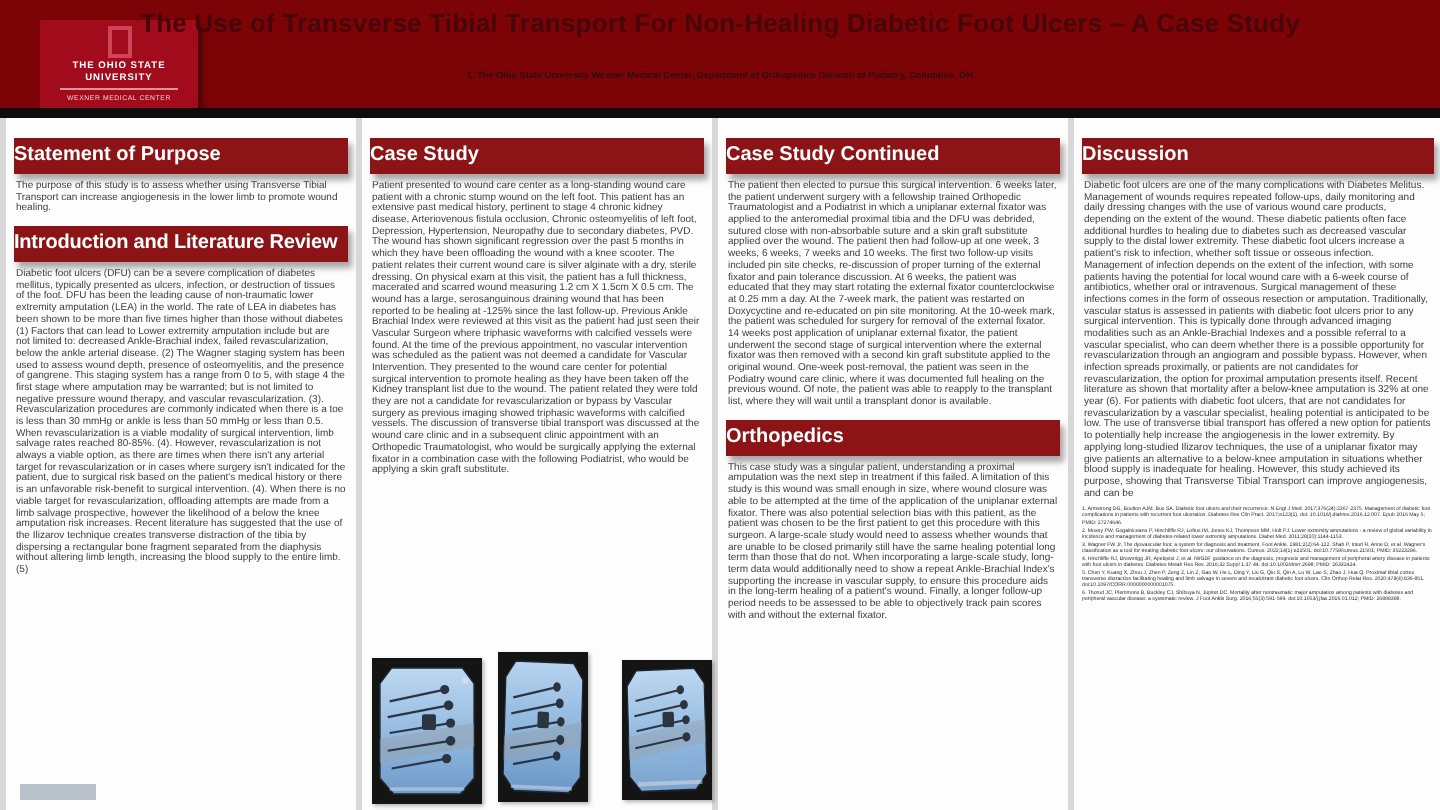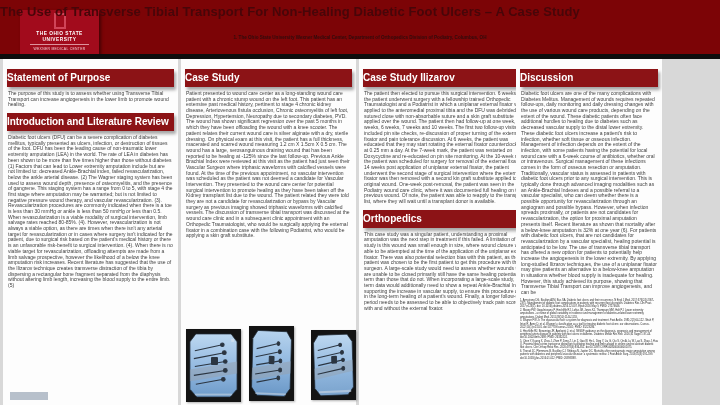--- a/index.html
+++ b/index.html
@@ -1,39 +1,39 @@
 <!DOCTYPE html>
 <html><head>
 <meta charset="utf-8">
 <style>
   html,body{margin:0;padding:0;background:#444;}
   .poster{position:relative;width:720px;height:405px;overflow:hidden;background:#d8d8d8;
     font-family:"Liberation Sans",sans-serif;-webkit-font-smoothing:antialiased;}
   
   .hdr{position:absolute;left:0;top:0;width:720px;height:54px;background:#7c0406;}
   .hdr-strip{position:absolute;left:0;top:54px;width:720px;height:5px;background:#0e0d0d;}
-  .title{position:absolute;left:0;top:4px;width:720px;text-align:left;
+  .title{position:absolute;left:0;top:4px;width:720px;text-align:center;
     font-size:13px;font-weight:bold;color:#470609;letter-spacing:0.1px;}
   .authors{position:absolute;left:0;top:20px;width:720px;text-align:center;
     font-size:11.5px;font-weight:bold;color:#e9dcdc;}
   .affil{position:absolute;left:0;top:35px;width:720px;text-align:center;
     font-size:4.6px;font-weight:bold;color:#2f0c0d;}
   
   .logo{position:absolute;left:20px;top:10px;width:79px;height:47px;background:#a20b1c;
     box-shadow:2px 2px 3px rgba(0,0,0,0.45);text-align:center;color:#fff;}
   .logo-o{width:8px;height:12px;border:2.4px solid #d04458;margin:3px auto 2px auto;}
   .logo-l1,.logo-l2{font-size:4.8px;font-weight:bold;letter-spacing:0.5px;line-height:1.25;}
   .logo-div{height:1px;background:#dd929c;margin:1.5px 10px 1.5px 10px;}
   .logo-l3{font-size:3.4px;letter-spacing:0.3px;color:#f3ced2;}
   
   .col{position:absolute;top:59px;height:346px;background:#fdfdfd;overflow:hidden;}
   .col1{left:3px;width:175px;}
   .col2{left:181px;width:175px;}
   .col3{left:359px;width:175px;}
-  .col4{left:516px;width:146px;}
+  .col4{left:537px;width:184px;}
   .banner{margin:10px 4px 4px 4px;background:#8c1316;color:#ffffff;font-weight:bold;
     font-size:10px;text-align:left;padding:3px 0 4px 0;
     box-shadow:2px 3px 3px rgba(95,95,95,0.55);white-space:nowrap;}
   .banner.mid{margin-top:5px;}
   .banner.sm{font-size:10px;letter-spacing:-0.1px;}
   .body-text{margin:2px 5px 3px 5px;font-size:5px;line-height:1.14;color:#3e3e3e;
     text-align:left;}
   .refs-text{margin:2px 4px;font-size:2.6px;line-height:1.25;color:#2a2a2a;}
   .refs-text div{margin-bottom:0.6px;}
   
@@ -69,21 +69,21 @@
     <div class="banner mid sm">Introduction and Literature Review</div>
     <div class="body-text">Diabetic foot ulcers (DFU) can be a severe complication of diabetes mellitus, typically presented as ulcers, infection, or destruction of tissues of the foot. DFU has been the leading cause of non-traumatic lower extremity amputation (LEA) in the world. The rate of LEA in diabetes has been shown to be more than five times higher than those without diabetes (1) Factors that can lead to Lower extremity amputation include but are not limited to: decreased Ankle-Brachial index, failed revascularization, below the ankle arterial disease. (2) The Wagner staging system has been used to assess wound depth, presence of osteomyelitis, and the presence of gangrene. This staging system has a range from 0 to 5, with stage 4 the first stage where amputation may be warranted; but is not limited to negative pressure wound therapy, and vascular revascularization. (3). Revascularization procedures are commonly indicated when there is a toe is less than 30 mmHg or ankle is less than 50 mmHg or less than 0.5. When revascularization is a viable modality of surgical intervention, limb salvage rates reached 80-85%. (4). However, revascularization is not always a viable option, as there are times when there isn't any arterial target for revascularization or in cases where surgery isn't indicated for the patient, due to surgical risk based on the patient's medical history or there is an unfavorable risk-benefit to surgical intervention. (4). When there is no viable target for revascularization, offloading attempts are made from a limb salvage prospective, however the likelihood of a below the knee amputation risk increases. Recent literature has suggested that the use of the Ilizarov technique creates transverse distraction of the tibia by dispersing a rectangular bone fragment separated from the diaphysis without altering limb length, increasing the blood supply to the entire limb. (5)</div>
   </div>
 
   <div class="col col2">
     <div class="banner">Case Study</div>
     <div class="body-text">Patient presented to wound care center as a long-standing wound care patient with a chronic stump wound on the left foot. This patient has an extensive past medical history, pertinent to stage 4 chronic kidney disease, Arteriovenous fistula occlusion, Chronic osteomyelitis of left foot, Depression, Hypertension, Neuropathy due to secondary diabetes, PVD.  The wound has shown significant regression over the past 5 months in which they have been offloading the wound with a knee scooter. The patient relates their current wound care is silver alginate with a dry, sterile dressing. On physical exam at this visit, the patient has a full thickness, macerated and scarred wound measuring 1.2 cm X 1.5cm X 0.5 cm. The wound has a large, serosanguinous draining wound that has been reported to be healing at -125% since the last follow-up. Previous Ankle Brachial Index were reviewed at this visit as the patient had just seen their Vascular Surgeon where triphasic waveforms with calcified vessels were found. At the time of the previous appointment, no vascular intervention was scheduled as the patient was not deemed a candidate for Vascular Intervention. They presented to the wound care center for potential surgical intervention to promote healing as they have been taken off the Kidney transplant list due to the wound. The patient related they were told they are not a candidate for revascularization or bypass by Vascular surgery as previous imaging showed triphasic waveforms with calcified vessels. The discussion of transverse tibial transport was discussed at the wound care clinic and in a subsequent clinic appointment with an Orthopedic Traumatologist, who would be surgically applying the external fixator in a combination case with the following Podiatrist, who would be applying a skin graft substitute.</div>
   </div>
 
   <div class="col col3">
-    <div class="banner">Case Study Ilizarov</div>
+    <div class="banner">Case Study Continued</div>
     <div class="body-text">The patient then elected to pursue this surgical intervention. 6 weeks later, the patient underwent surgery with a fellowship trained Orthopedic Traumatologist and a Podiatrist in which a uniplanar external fixator was applied to the anteromedial proximal tibia and the DFU was debrided, sutured close with non-absorbable suture and a skin graft substitute applied over the wound. The patient then had follow-up at one week, 3 weeks, 6 weeks, 7 weeks and 10 weeks. The first two follow-up visits included pin site checks, re-discussion of proper turning of the external fixator and pain tolerance discussion. At 6 weeks, the patient was educated that they may start rotating the external fixator counterclockwise at 0.25 mm a day. At the 7-week mark, the patient was restarted on Doxycyctine and re-educated on pin site monitoring. At the 10-week mark, the patient was scheduled for surgery for removal of the external fixator. 14 weeks post application of uniplanar external fixator, the patient underwent the second stage of surgical intervention where the external fixator was then removed with a second kin graft substitute applied to the original wound. One-week post-removal, the patient was seen in the Podiatry wound care clinic, where it was documented full healing on the previous wound. Of note, the patient was able to reapply to the transplant list, where they will wait until a transplant donor is available.</div>
     <div class="banner mid">Orthopedics</div>
     <div class="body-text">This case study was a singular patient, understanding a proximal amputation was the next step in treatment if this failed. A limitation of this study is this wound was small enough in size, where wound closure was able to be attempted at the time of the application of the uniplanar external fixator. There was also potential selection bias with this patient, as the patient was chosen to be the first patient to get this procedure with this surgeon. A large-scale study would need to assess whether wounds that are unable to be closed primarily still have the same healing potential long term than those that do not. When incorporating a large-scale study, long-term data would additionally need to show a repeat Ankle-Brachial Index's supporting the increase in vascular supply, to ensure this procedure aids in the long-term healing of a patient's wound. Finally, a longer follow-up period needs to be assessed to be able to objectively track pain scores with and without the external fixator.</div>
   </div>
 
   <div class="col col4">
     <div class="banner">Discussion</div>
     <div class="body-text">Diabetic foot ulcers are one of the many complications with Diabetes Melitus.  Management of wounds requires repeated follow-ups, daily monitoring and daily dressing changes with the use of various wound care products, depending on the extent of the wound. These diabetic patients often face additional hurdles to healing due to diabetes such as decreased vascular supply to the distal lower extremity. These diabetic foot ulcers increase a patient's risk to infection, whether soft tissue or osseous infection. Management of infection depends on the extent of the infection, with some patients having the potential for local wound care with a 6-week course of antibiotics, whether oral or intravenous. Surgical management of these infections comes in the form of osseous resection or amputation. Traditionally, vascular status is assessed in patients with diabetic foot ulcers prior to any surgical intervention. This is typically done through advanced imaging modalities such as an Ankle-Brachial Indexes and a possible referral to a vascular specialist, who can deem whether there is a possible opportunity for revascularization through an angiogram and possible bypass. However, when infection spreads proximally, or patients are not candidates for revascularization, the option for proximal amputation presents itself. Recent literature as shown that mortality after a below-knee amputation is 32% at one year (6). For patients with diabetic foot ulcers, that are not candidates for revascularization by a vascular specialist, healing potential is anticipated to be low. The use of transverse tibial transport has offered a new option for patients to potentially help increase the angiogenesis in the lower extremity. By applying long-studied Ilizarov techniques, the use of a uniplanar fixator may give patients an alternative to a below-knee amputation in situations whether blood supply is inadequate for healing. However, this study achieved its purpose, showing that Transverse Tibial Transport can improve angiogenesis, and can be</div>
     <div class="refs-text">
       <div>1. Armstrong DG, Boulton AJM, Bus SA. Diabetic foot ulcers and their recurrence. N Engl J Med. 2017;376(24):2367-2375. Management of diabetic foot complications in patients with recurrent foot ulceration. Diabetes Res Clin Pract. 2017;e123(1). doi: 10.1016/j.diabres.2016.12.007. Epub 2016 May 5; PMID: 27274646.</div>

